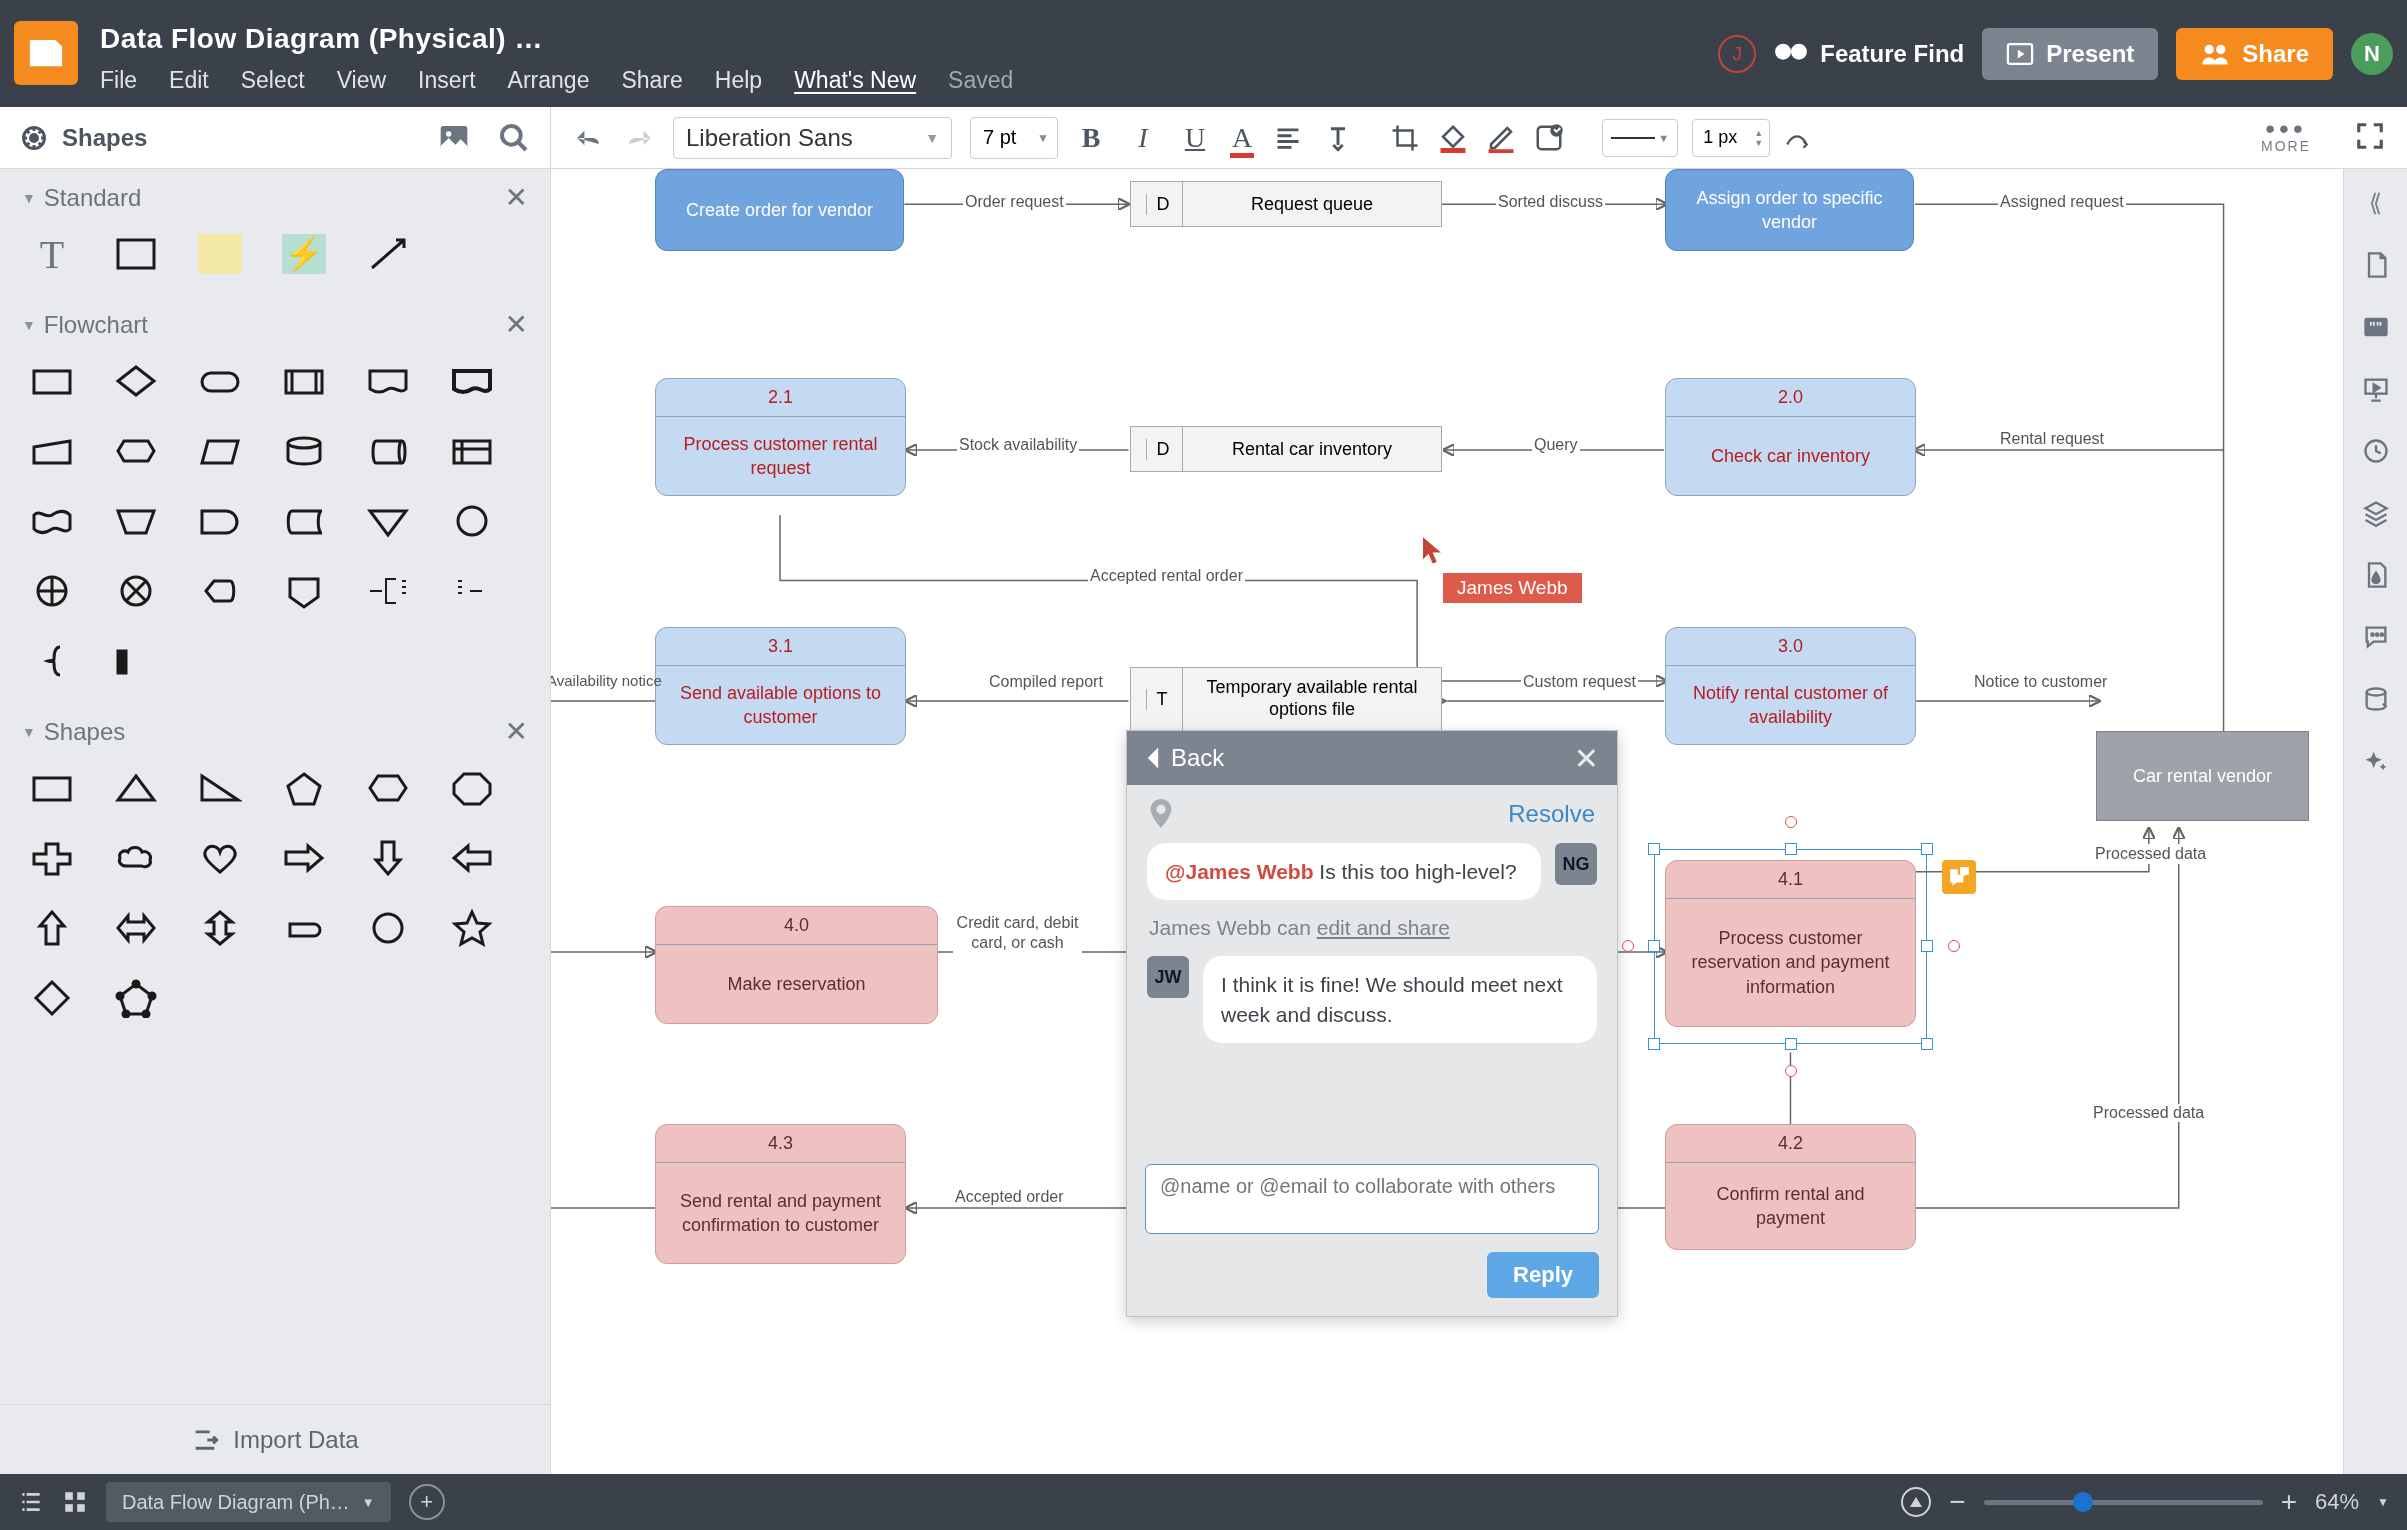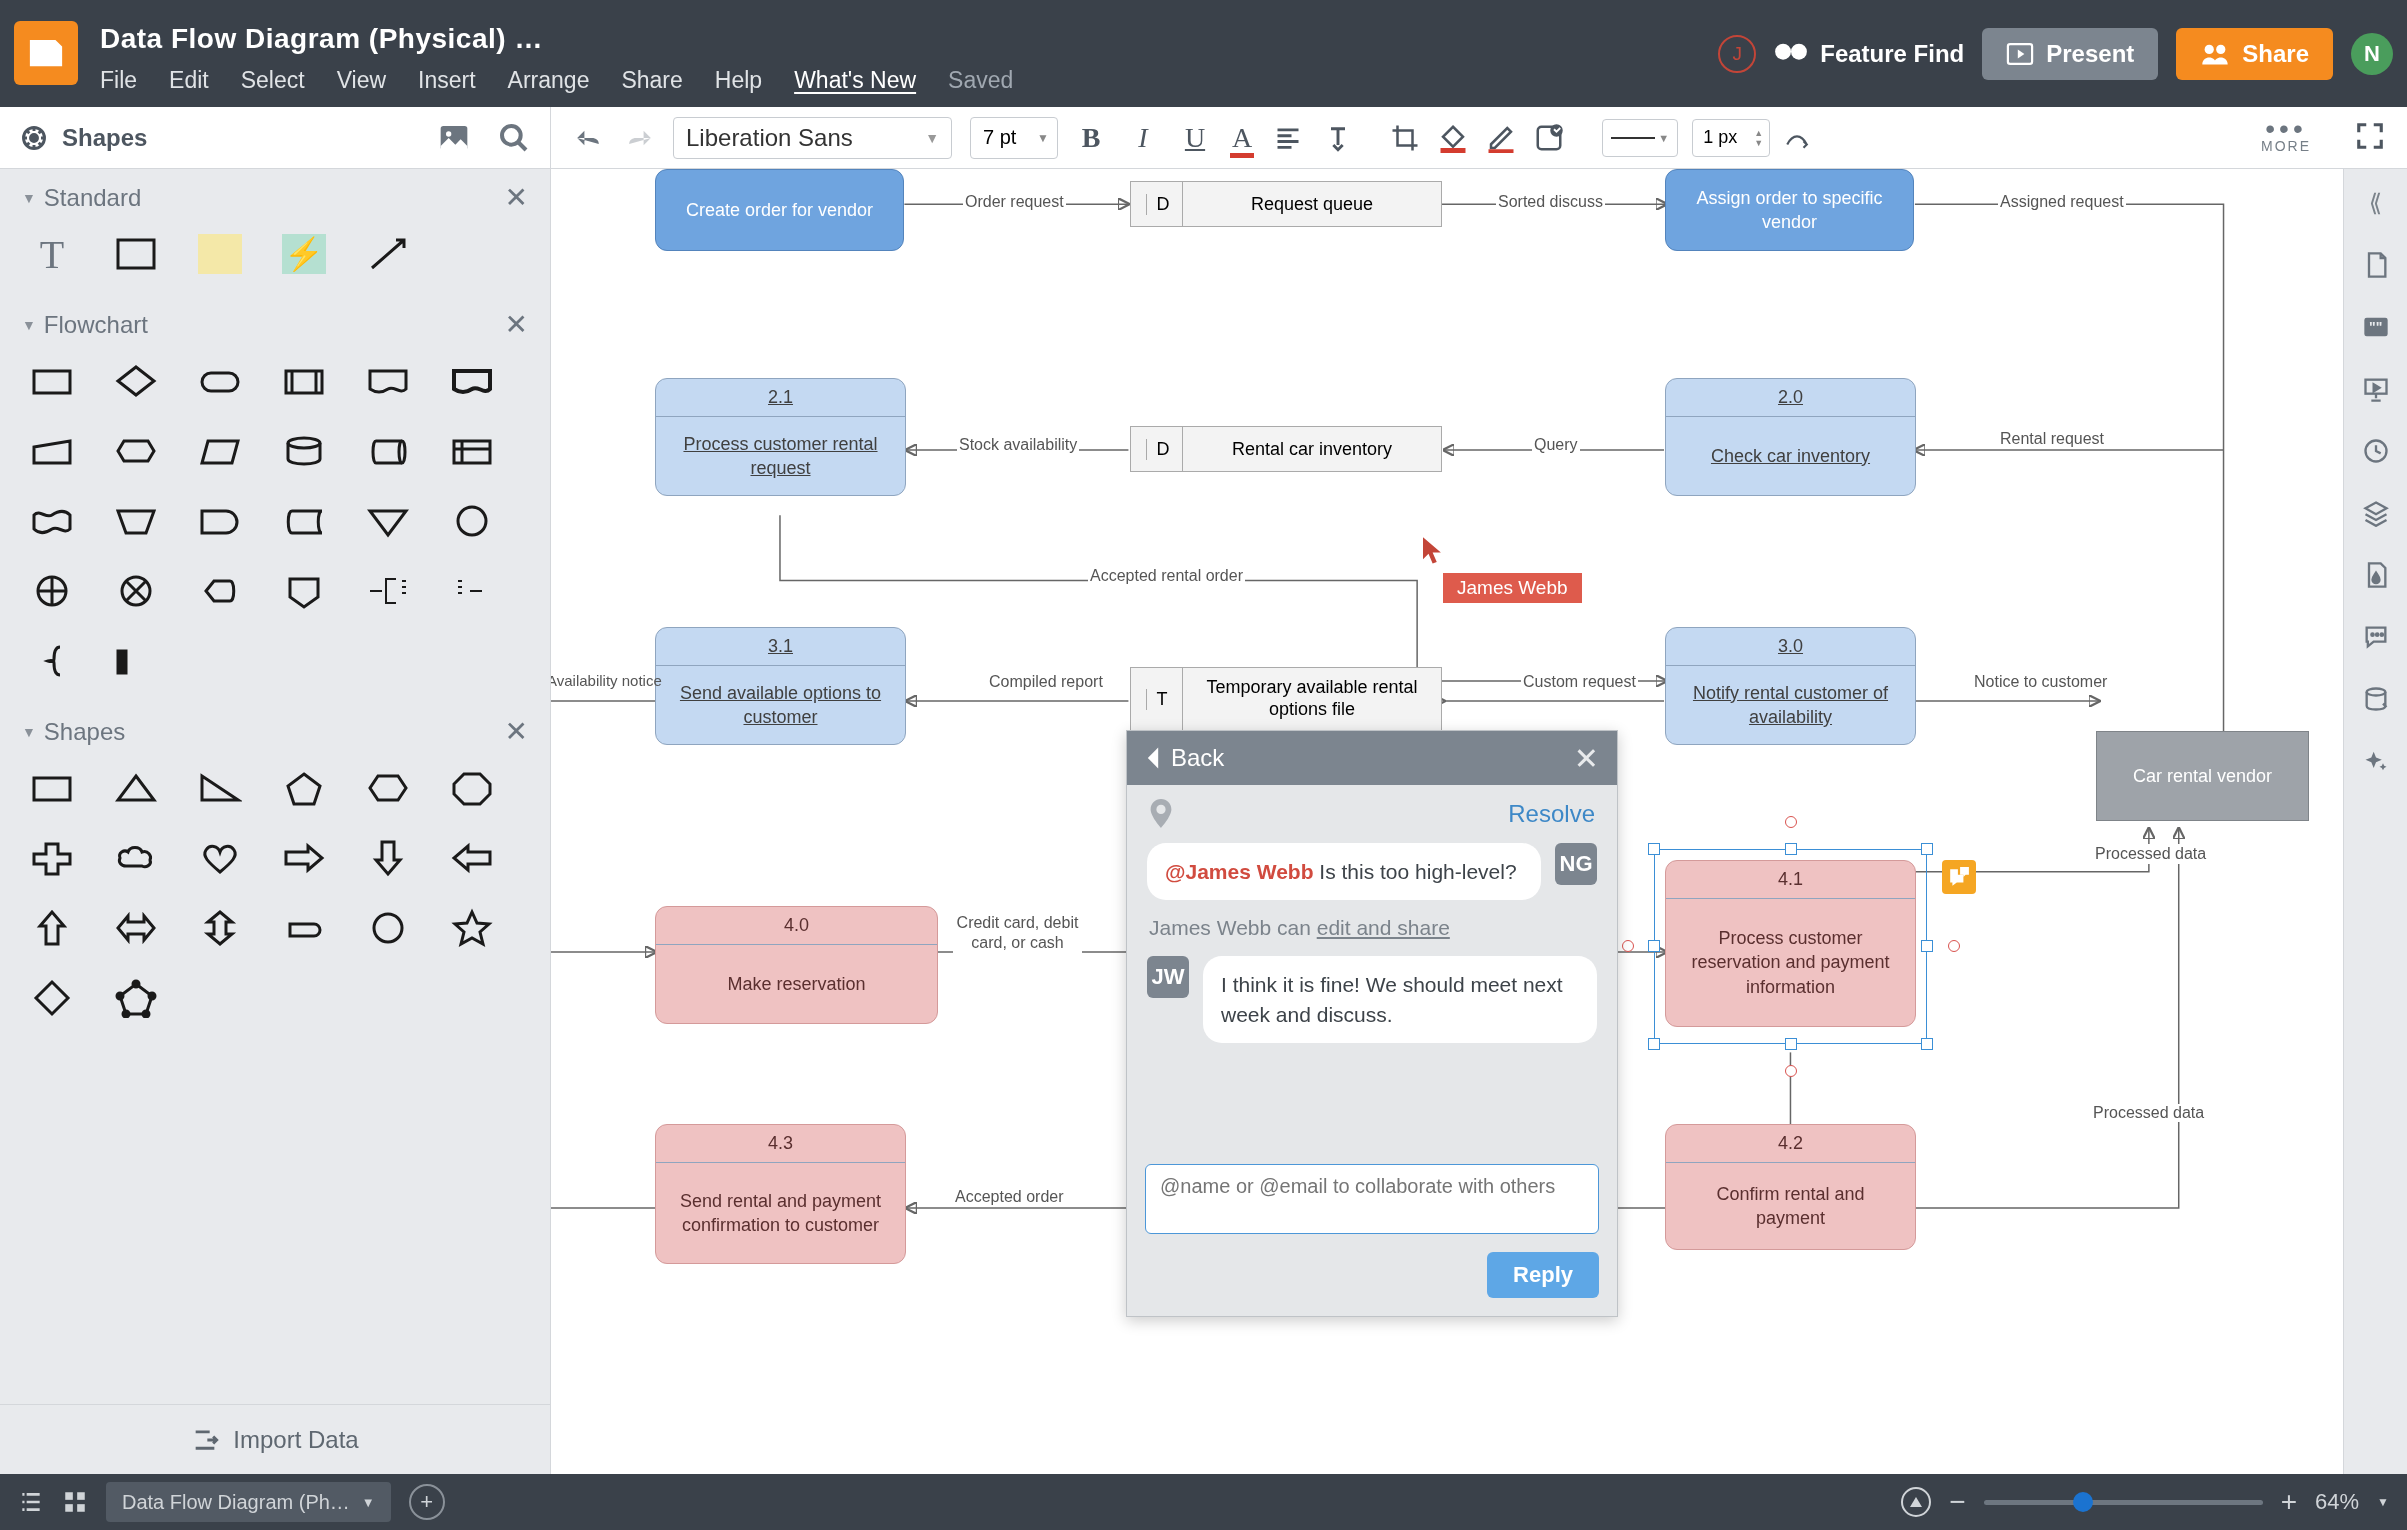--- a/index.html
+++ b/index.html
@@ -79,21 +79,21 @@
 
 
 .canvas-wrap { flex:1; position:relative; background:#fff; overflow:hidden;}
 .canvas { position:absolute; inset:0; }
 
 
 .proc { position:absolute; border:1px solid #8fa5bf; border-radius:12px; font-size:18px; text-align:center; }
 .proc .proc-id { border-bottom:1px solid #8fa5bf; padding:8px 0; font-size:18px;}
 .proc .proc-body { padding:10px 14px; line-height:1.35; display:flex; align-items:center; justify-content:center;}
 .proc.blue-dark { background:#6fa4df; color:#fff; border-color:#5484bc;}
-.proc.blue-light { background:#c4d9f2; color:#404040;text-decoration:underline;}
+.proc.blue-light { background:#c4d9f2; color:#b91c1c;}
 .proc.pink { background:#efc2c2; color:#5a2f2f; border-color:#d49a9a;}
 .proc.pink-sel { background:#efc2c2; color:#5a2f2f; border:1px solid #d49a9a;}
 
 
 .dstore { position:absolute; display:flex; border:1px solid #aaa; height:46px; font-size:18px;}
 .dstore .ds-letter { width:52px; border-right:1px solid #aaa; display:flex; align-items:center; justify-content:center; background:#f3f3f3;}
 .dstore .ds-letter-inner { width:22px; border-left:1px solid #aaa; padding-left:10px;}
 .dstore .ds-label { flex:1; display:flex; align-items:center; justify-content:center; padding:0 22px; background:#f3f3f3;}
 
 
@@ -125,21 +125,21 @@
 .cpanel-hdr { background:#7c858f; color:#fff; height:54px; display:flex; align-items:center; justify-content:space-between; padding:0 18px;}
 .cpanel-hdr .back { display:flex; align-items:center; gap:10px; font-size:24px; cursor:pointer;}
 .cpanel-hdr .back svg { width:16px; height:26px; fill:#fff;}
 .cpanel-hdr .x { font-size:30px; cursor:pointer; color:#e8eaec;}
 .cpanel-sub { display:flex; align-items:center; justify-content:space-between; padding:14px 22px;}
 .cpanel-sub svg { width:24px; height:30px; fill:#a8adb3;}
 .cpanel-sub .resolve { color:#3d88c7; font-size:24px; cursor:pointer;}
 .comment-row { display:flex; padding:0 20px 12px; gap:14px; }
 .comment-row .bubble { background:#fff; border-radius:19px; padding:14px 18px; font-size:21px; line-height:1.4; flex:1; color:#3d4349;}
 .comment-row .bubble .mention { color:#d14b3f; font-weight:600;}
-.avatar-sm { width:42px; height:42px; border-radius:6px; display:flex; align-items:center; justify-content:center; font-size:22px; font-weight:600; color:#ffffff;}
+.avatar-sm { width:42px; height:42px; border-radius:6px; display:flex; align-items:center; justify-content:center; font-size:18px; font-weight:600; color:#0f172a;}
 .avatar-sm.ng { background:#7c858f;}
 .avatar-sm.jw { background:#7c858f;}
 .share-note { font-size:21px; color:#7b838b; padding:4px 22px 16px;}
 .share-note .u { text-decoration:underline; cursor:pointer;}
 .reply-box { margin:109px 18px 14px; }
 .reply-input { width:100%; height:70px; border:1.5px solid #4c97d8; border-radius:6px; background:#fff; padding:10px 14px; font-size:20px; color:#9aa0a6; resize:none; }
 .reply-btn-row { display:flex; justify-content:flex-end; padding:0 18px 18px;}
 .reply-btn { background:#5ea7e6; color:#fff; border:none; border-radius:6px; padding:10px 26px; font-size:22px; font-weight:600; cursor:pointer;}
 
 

